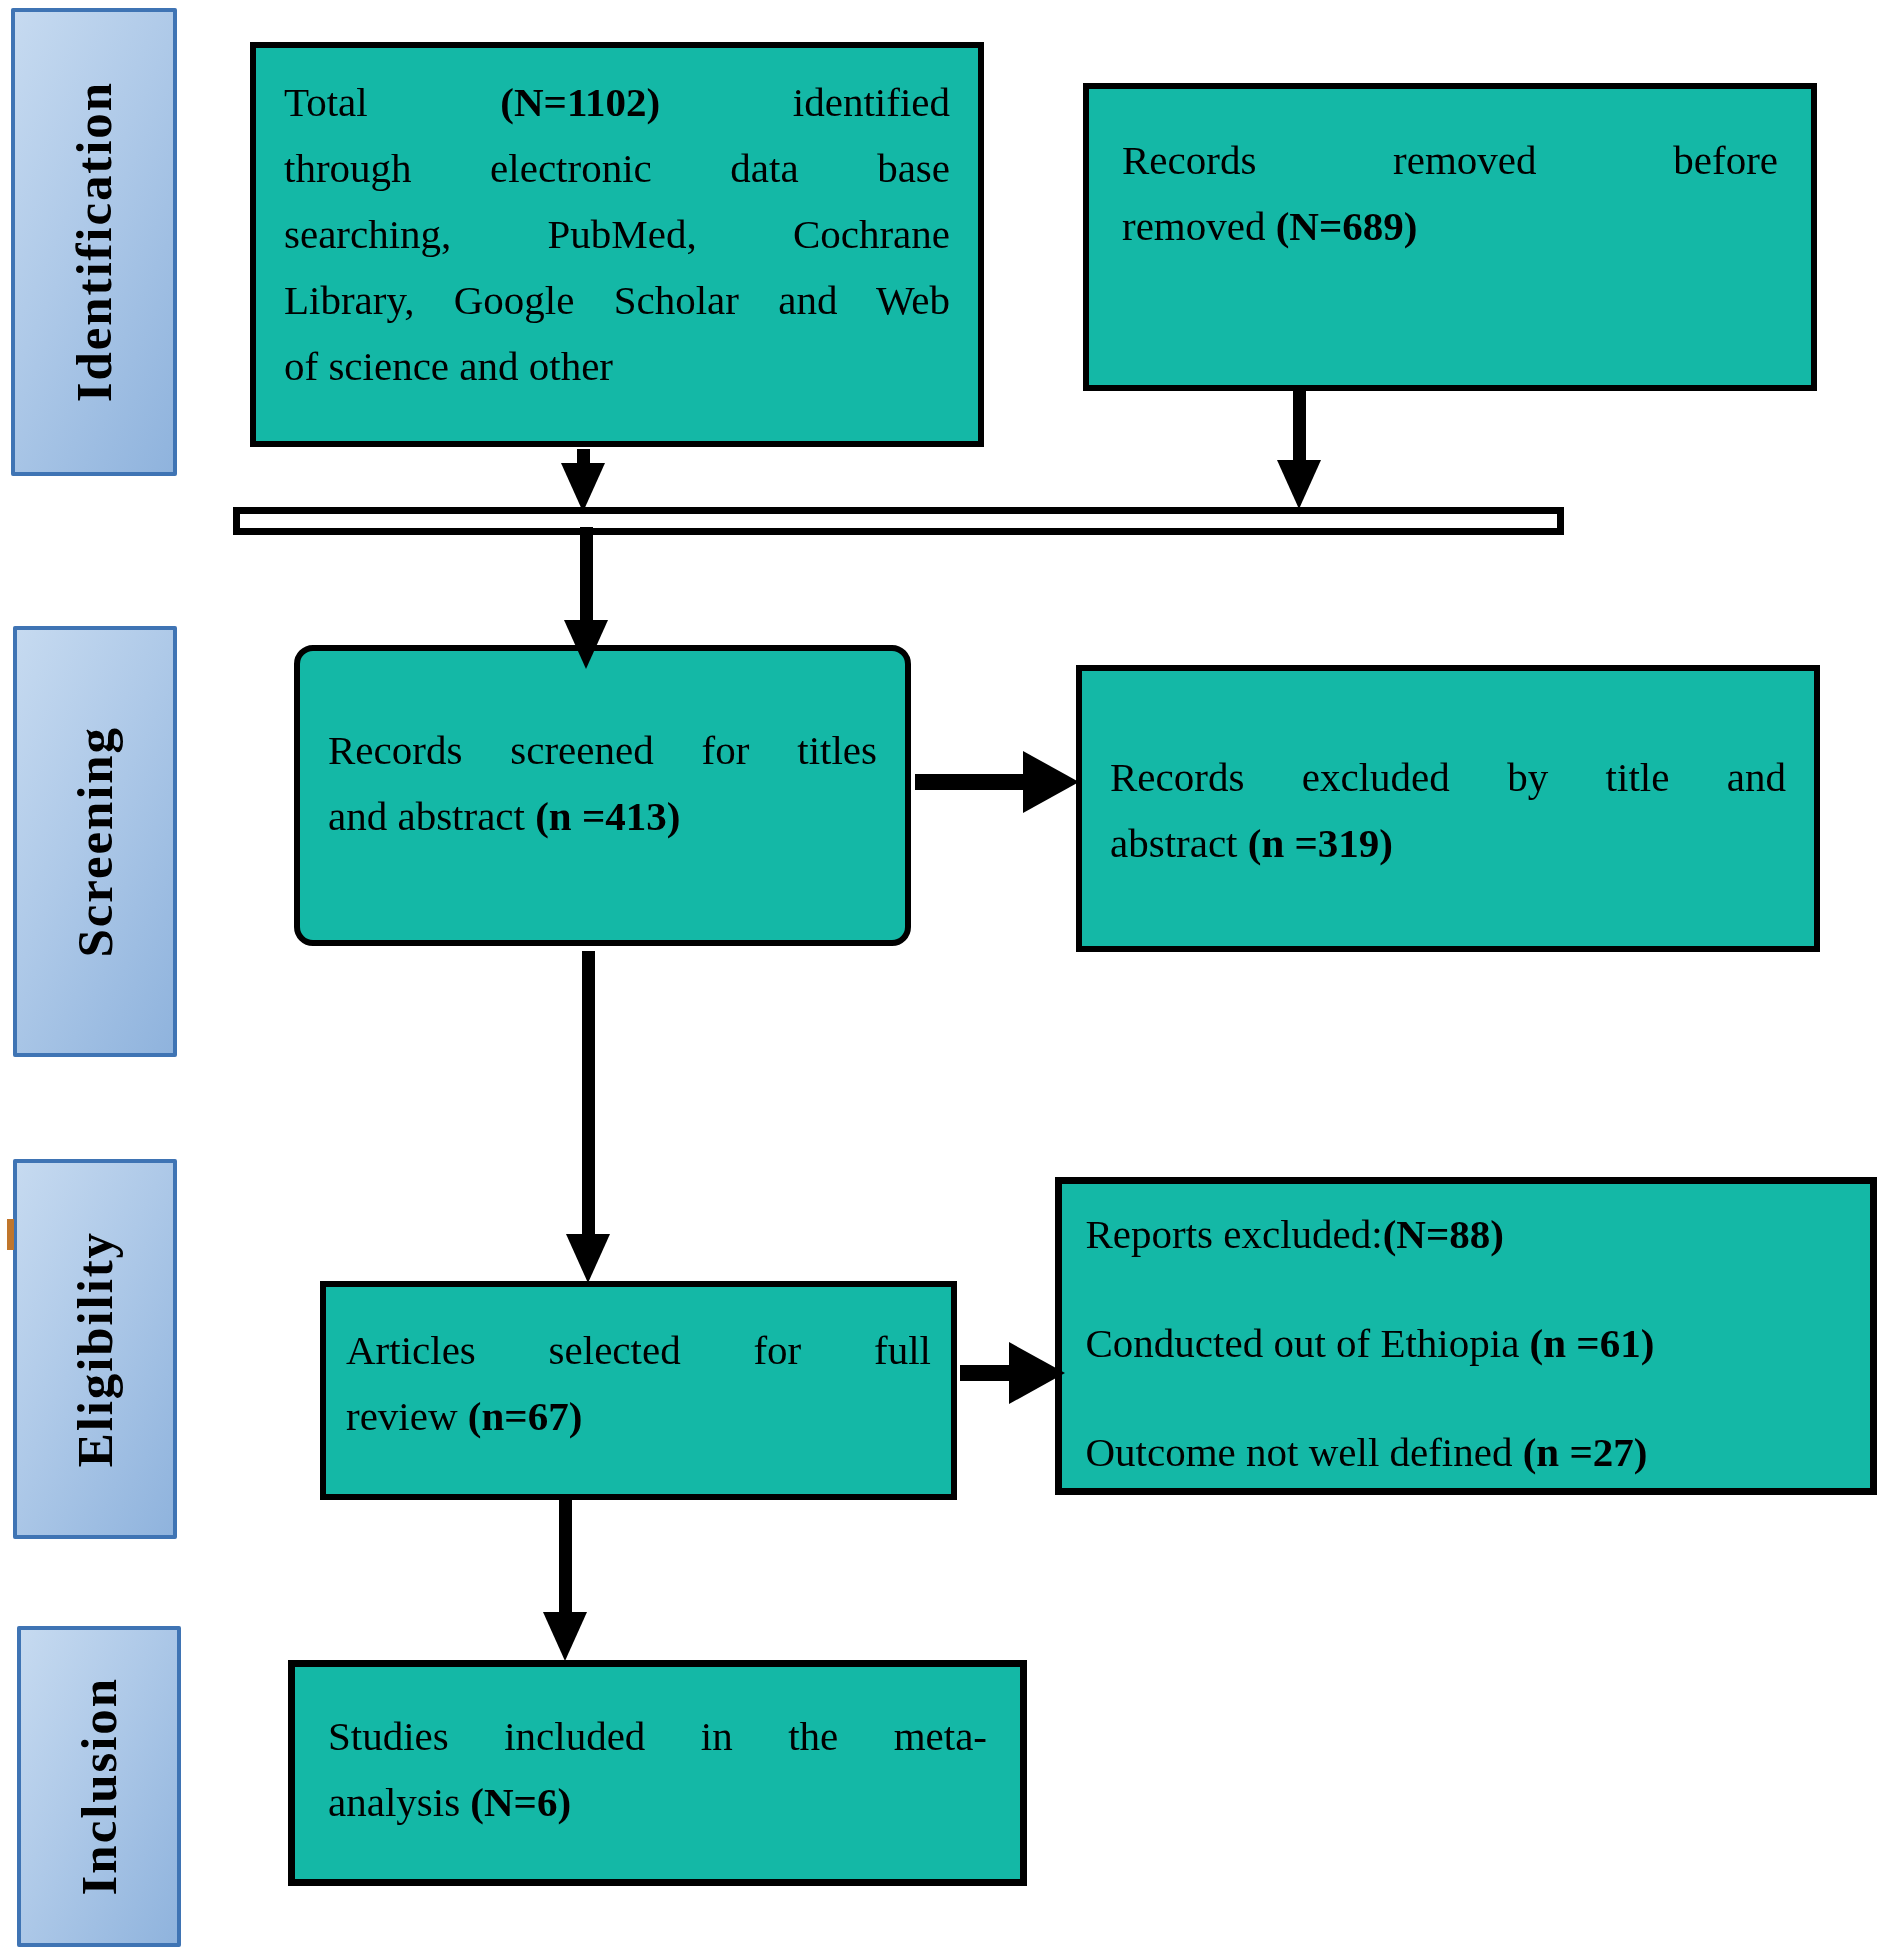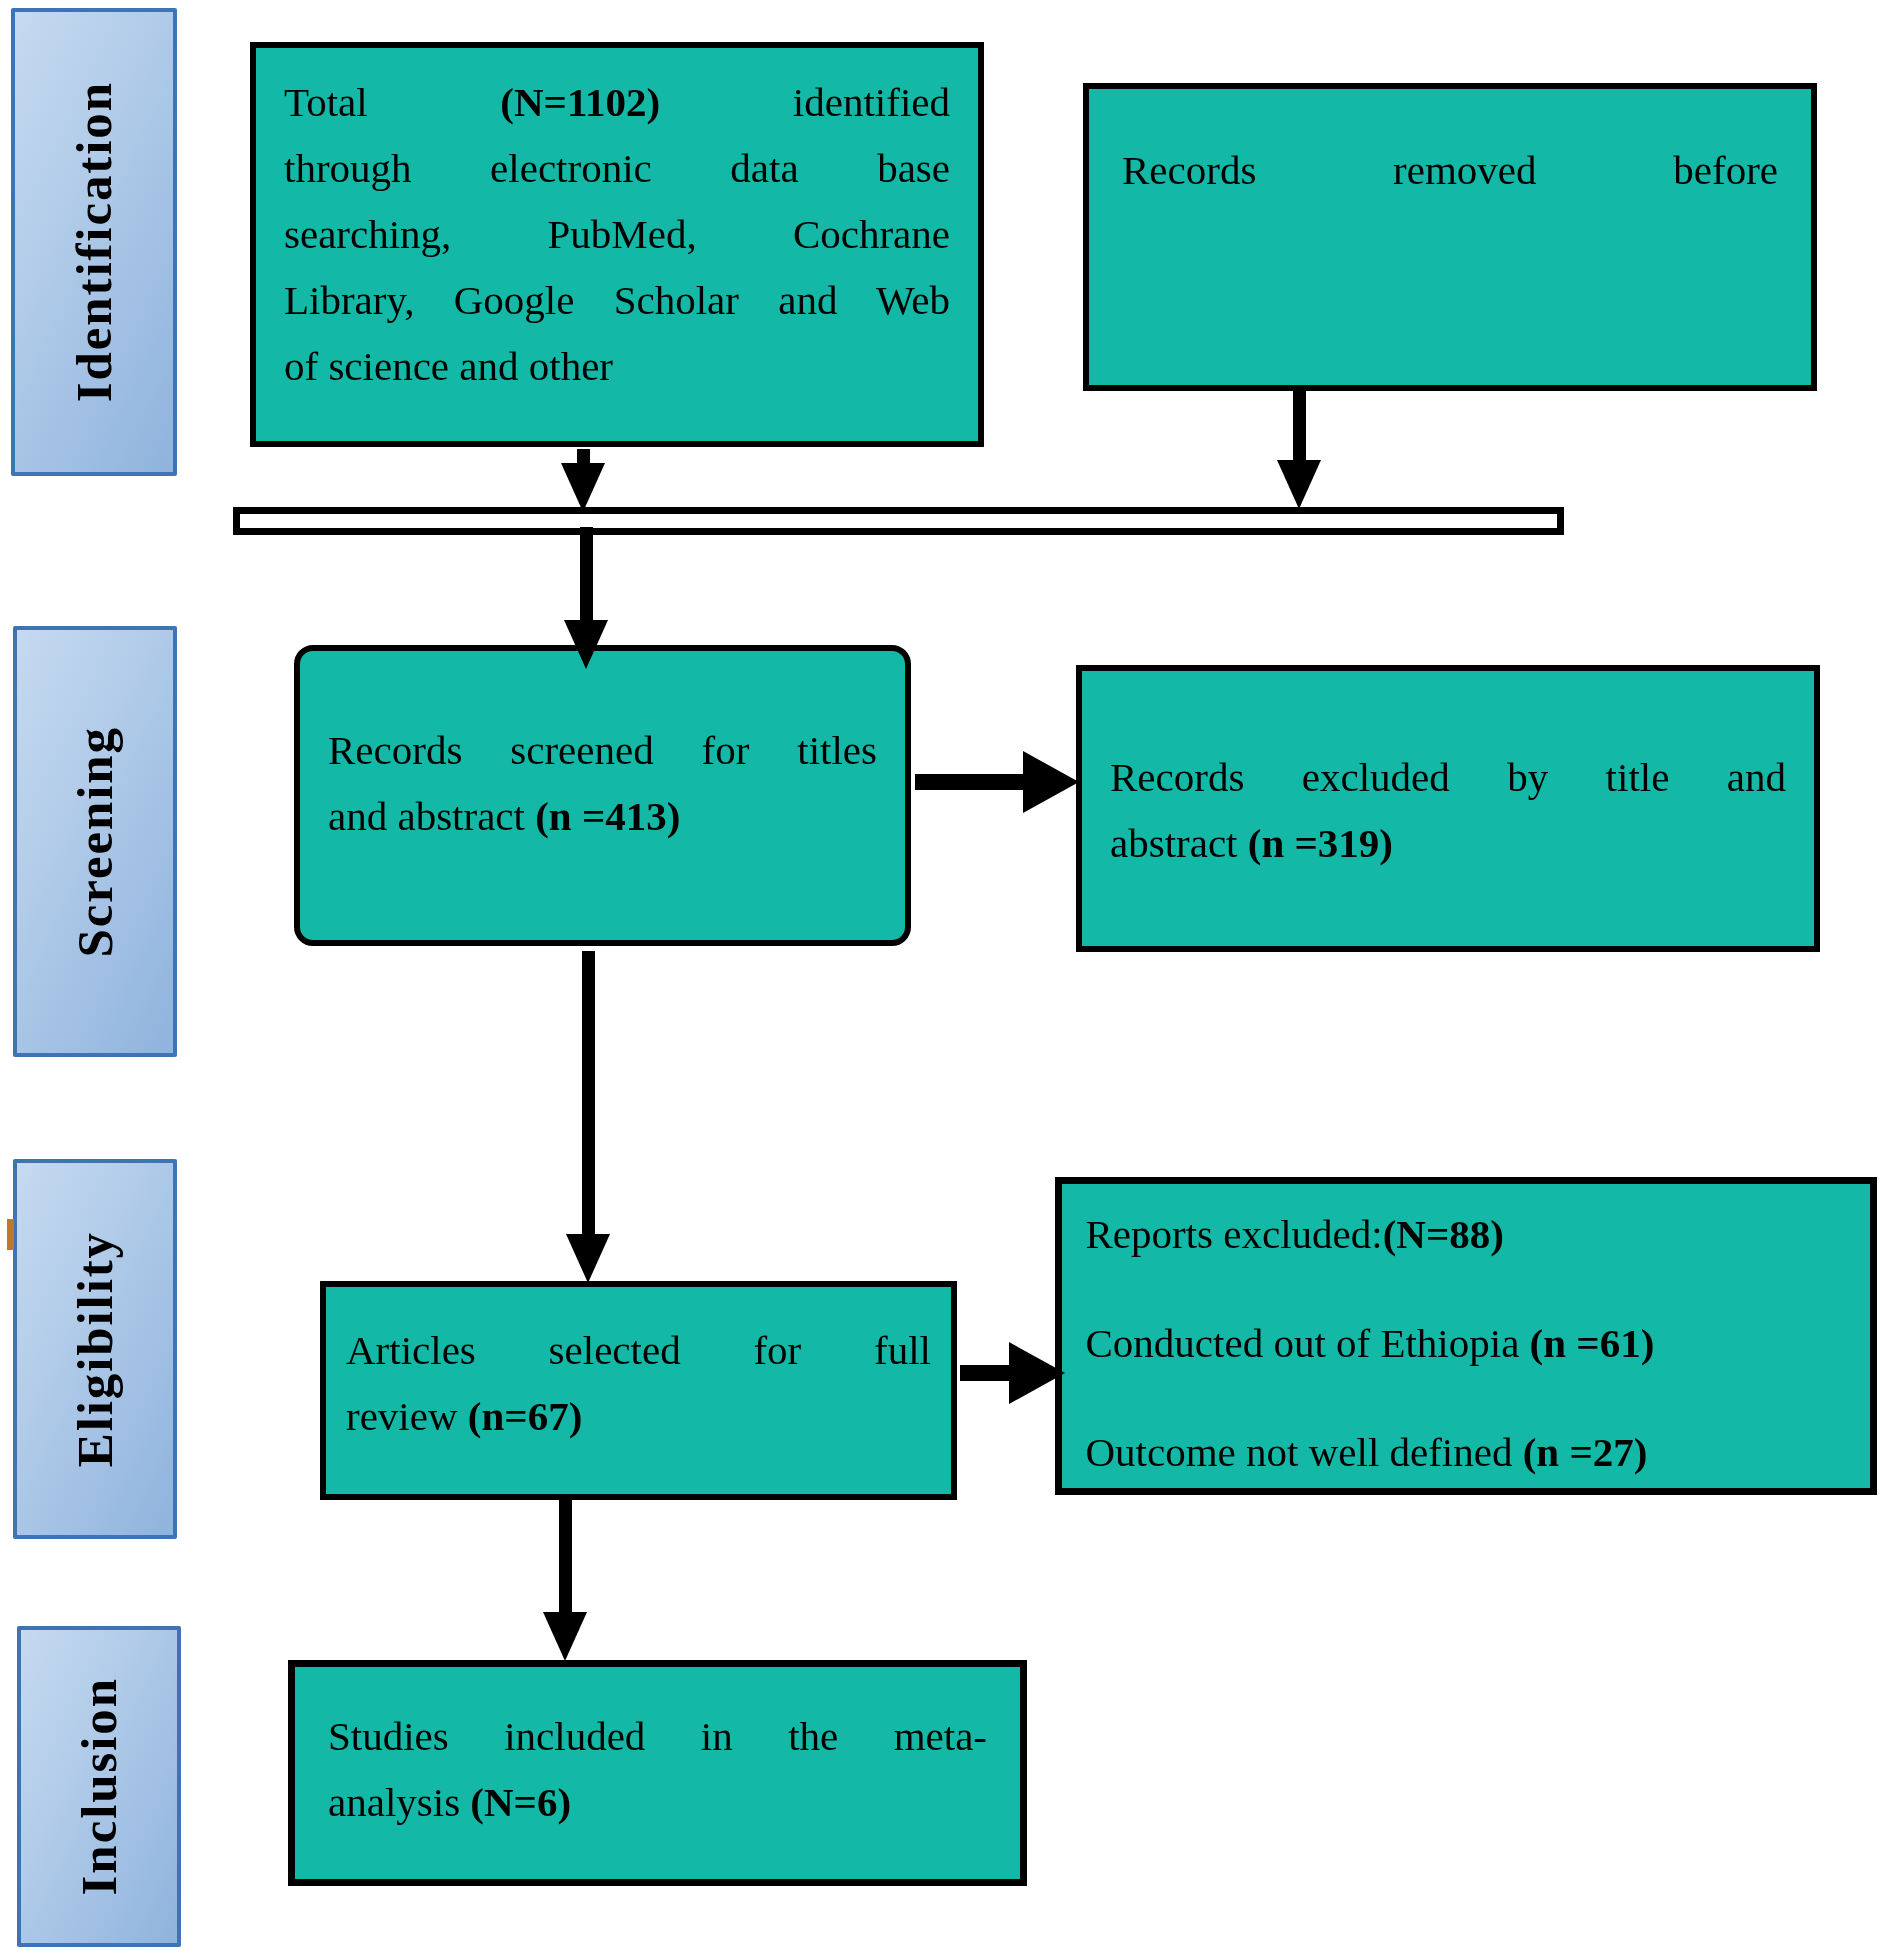--- a/index.html
+++ b/index.html
@@ -84,22 +84,23 @@
   <div class="tick" style="left:6.6px;top:1219px;width:7.5px;height:31px;"></div>
 
   <div class="fbox" style="left:250px;top:42px;width:734px;height:405px;padding:21px 28px 0;">
       <div class="line just"><span>Total </span><b>(N=1102)</b><span> identified</span></div>
       <div class="line just"><span>through electronic data base</span></div>
       <div class="line just"><span>searching, PubMed, Cochrane</span></div>
       <div class="line just"><span>Library, Google Scholar and Web</span></div>
       <div class="line"><span>of science and other</span></div>
     </div>
 
-  <div class="fbox" style="left:1083px;top:83px;width:734px;height:308px;padding:48px 33px 0;">
+  <div class="fbox" style="left:1083px;top:83px;width:734px;height:308px;padding:38px 33px 0;">
       <div class="line just"><span>Records removed before</span></div>
+      <div class="line"><span>removed </span><b>(N=689)</b></div>
     </div>
 
   <div class="collector" style="left:233px;top:507px;width:1331px;height:28px;"></div>
 
   <div class="fbox" style="left:294px;top:645px;width:617px;height:301px;padding:66px 28px 0;border-radius:19px;">
       <div class="line just"><span>Records screened for titles</span></div>
       <div class="line"><span>and abstract </span><b>(n =413)</b></div>
     </div>
 
   <div class="fbox" style="left:1076px;top:665px;width:744px;height:287px;padding:73px 28px 0;">

